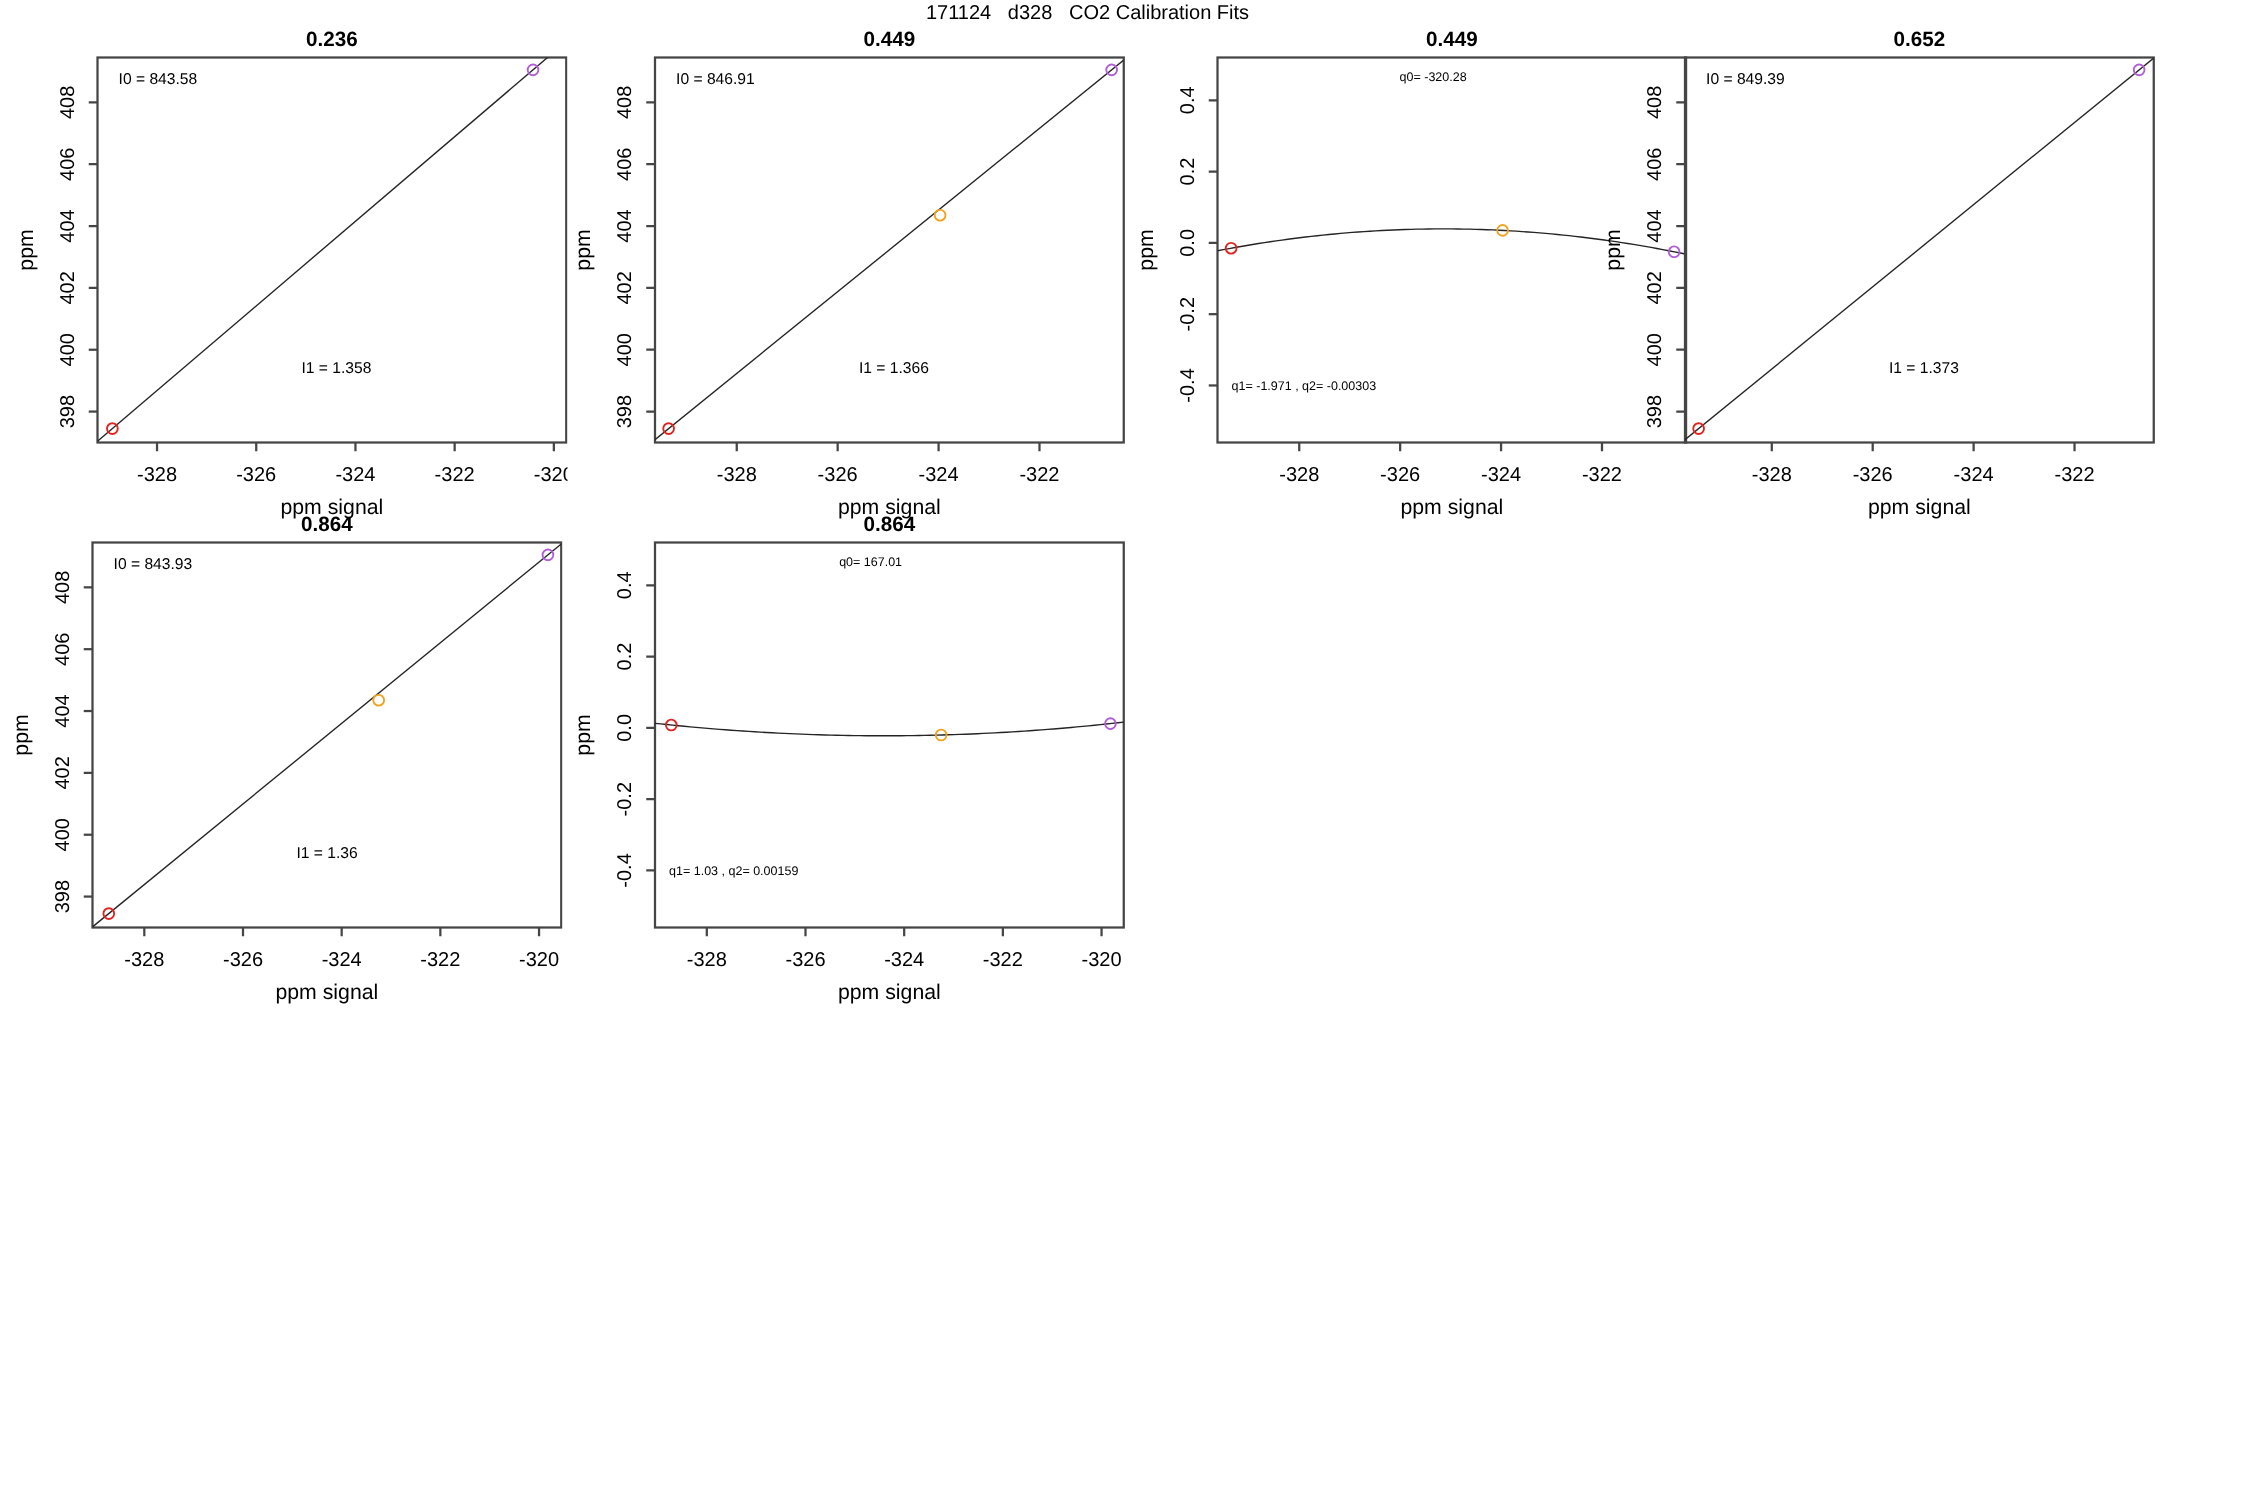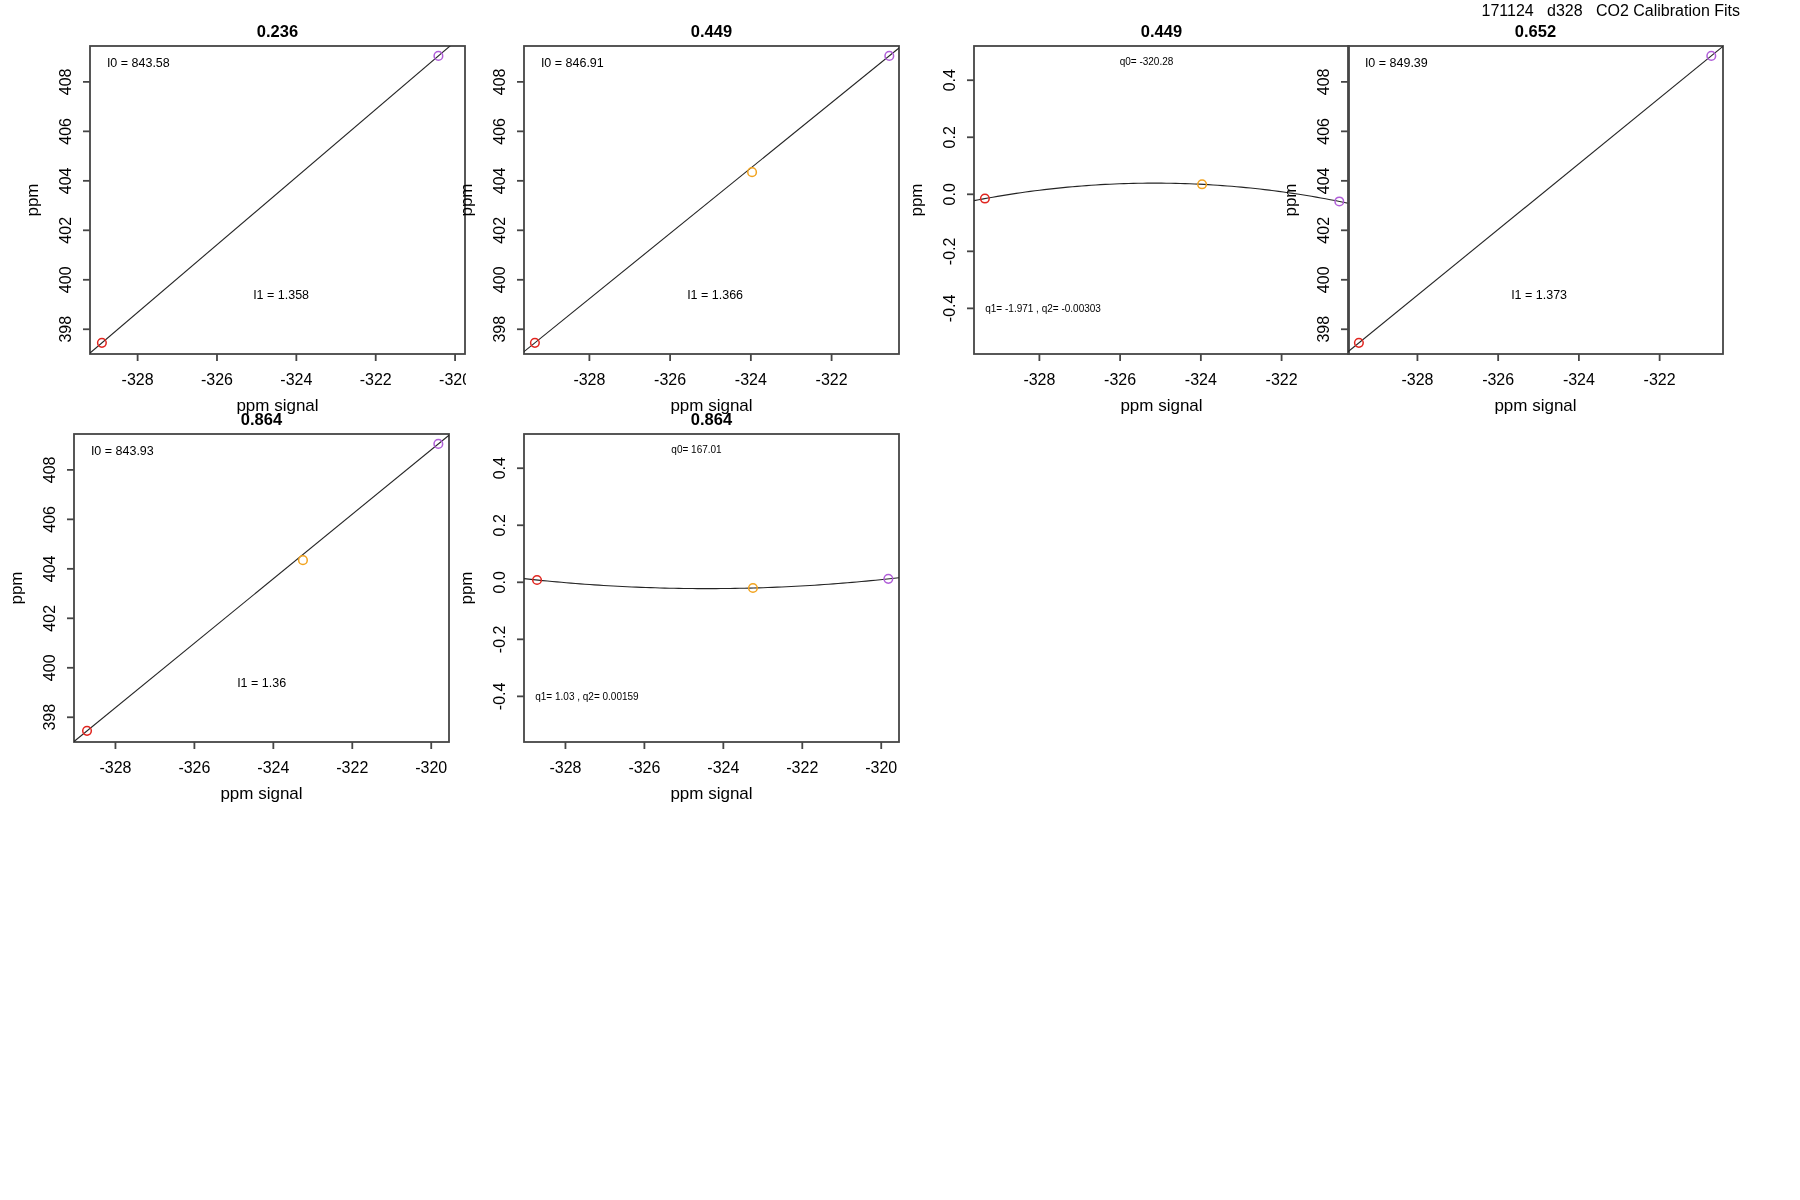--- a/index.html
+++ b/index.html
@@ -6,41 +6,41 @@
   #canvas{
     position:relative;
     width:1800px;height:1200px;
     background:#ffffff;
     font-family:"Liberation Sans", sans-serif;
     overflow:hidden;
   }
   #main-title{
     position:absolute;
     left:0;top:2px;width:1740px;
-    text-align:right;
+    text-align:center;
     font-size:16px;
     color:#000;
     white-space:pre;
   }
   .panel{position:absolute;width:450px;height:400px;}
   .panel svg{display:block;width:450px;height:400px;}
   svg text{fill:#000;font-family:"Liberation Sans", sans-serif;}
   .tick-label{font-size:16px;}
   .axis-label{font-size:17px;}
   .panel-title{font-size:16.5px;font-weight:bold;}
   .ann-lg{font-size:12.5px;}
   .ann-sm{font-size:10px;}
 </style>
 </head>
 <body>
 
 <div id="canvas">
   <div id="main-title">171124   d328   CO2 Calibration Fits</div>
   <div id="panels">
-      <div class="panel" style="left: 16px; top: 16px;">
+      <div class="panel" style="left: 4px; top: 16px;">
         <svg viewBox="0 0 450 400" width="450" height="400">
           <defs>
             <clipPath id="clip0">
               <rect x="74" y="30" width="375" height="308"></rect>
             </clipPath>
           </defs>
           <text x="261.5" y="21" text-anchor="middle" class="panel-title">0.236</text>
           <rect x="74" y="30" width="375" height="308" fill="none" stroke="#454545" stroke-width="1.8"></rect>
           <line x1="121.61904761904722" y1="338" x2="121.61904761904722" y2="345" stroke="#454545" stroke-width="1.8"></line>
           <text x="121.61904761904722" y="369" text-anchor="middle" class="tick-label">-328</text>

